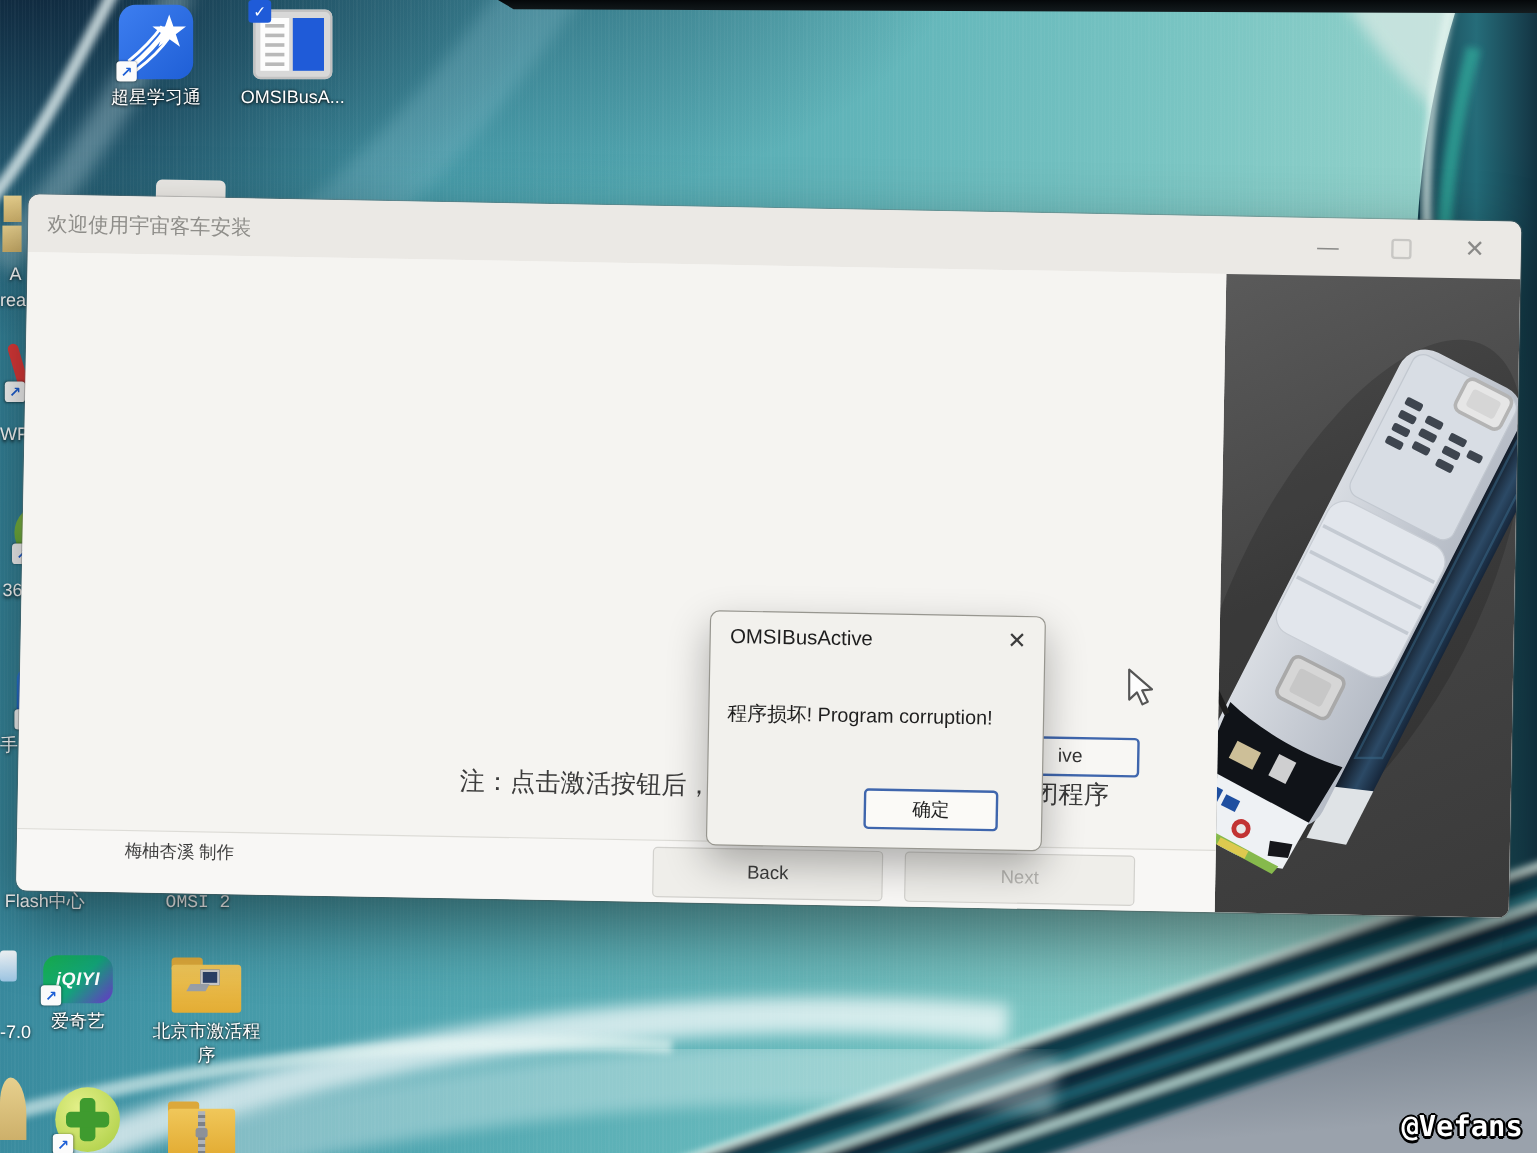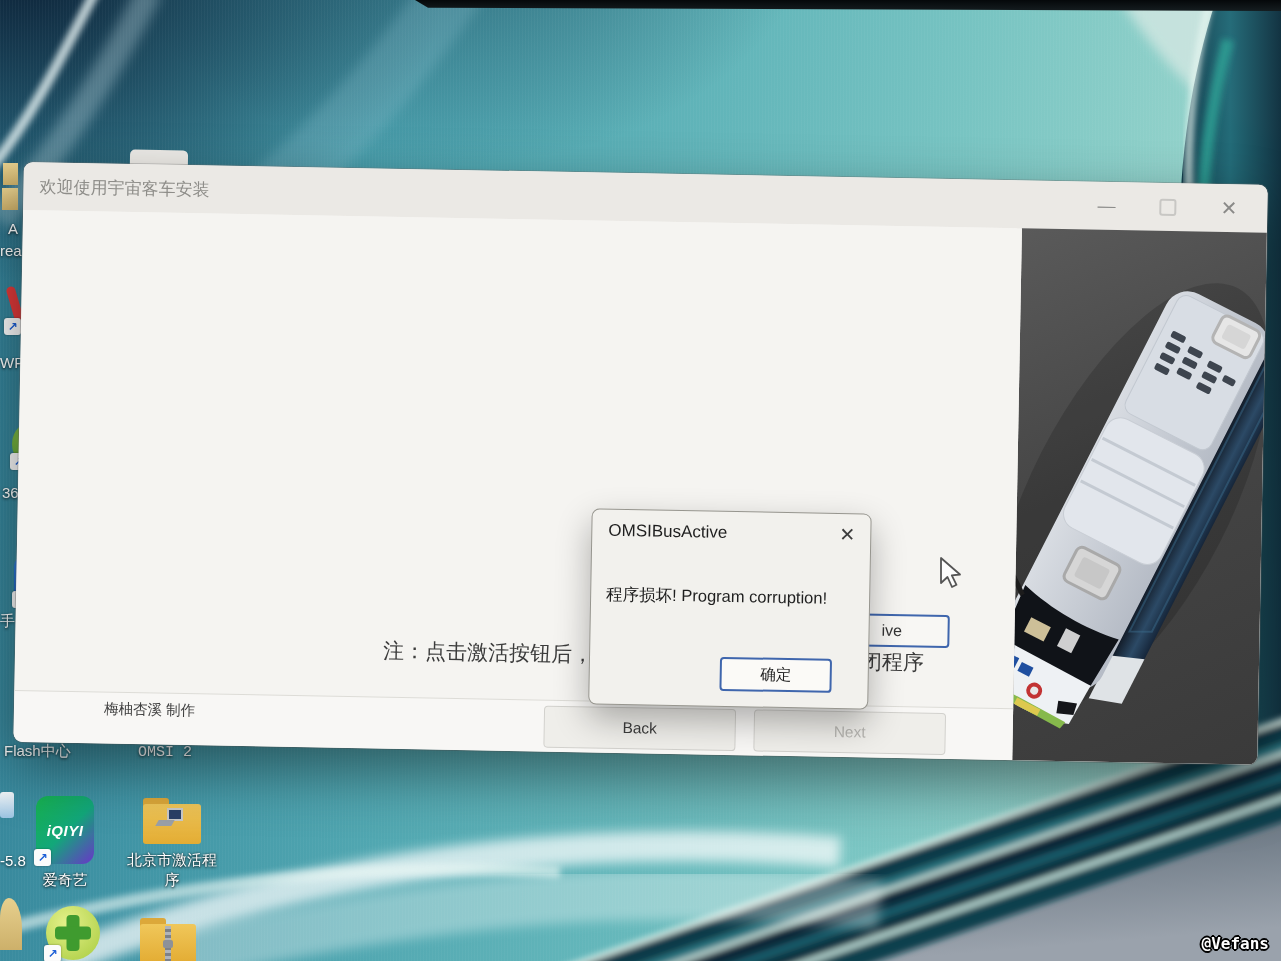--- a/index.html
+++ b/index.html
@@ -39,21 +39,21 @@
   .ic-chaoxing { width:62px; height:62px; border-radius:14px;
     background:linear-gradient(135deg,#3d7ef0,#1f5fd6); }
   .ic-omsibus { width:66px; height:58px; border-radius:6px; background:#d8d8d8;
     box-shadow:inset 0 0 0 2px #c2c2c2; position:relative; }
   .ic-omsibus .page { position:absolute; left:6px; top:7px; width:24px; height:44px; background:#fdfdfd; }
   .ic-omsibus .page i { display:block; height:3px; background:#b9b9b9; margin:5px 4px 0 4px; }
   .ic-omsibus .blue { position:absolute; right:7px; top:7px; width:26px; height:44px; background:#1f5bd8; }
   .ic-omsibus .chk { position:absolute; left:-4px; top:-8px; width:19px; height:19px; background:#1f5bd8;
     border-radius:3px; color:#fff; font-size:13px; font-weight:bold; display:flex; align-items:center; justify-content:center; }
   .ic-omsibus .chk::before { content:"\2713"; }
-  .ic-iqiyi { width:58px; height:68px; border-radius:12px;
+  .ic-iqiyi { width:58px; height:40px; border-radius:12px;
     background:linear-gradient(135deg,#17b24f 0%,#12a77a 52%,#6a35c9 100%);
     display:flex; align-items:center; justify-content:center; }
   .iqiyi-word { color:#fff; font-weight:bold; font-style:italic; font-size:15px; letter-spacing:0.5px; }
   .ic-folder { width:58px; height:46px; position:relative; }
   .ic-folder .tab { position:absolute; left:0; top:0; width:26px; height:10px; background:#dca83a; border-radius:3px 3px 0 0; }
   .ic-folder .body { position:absolute; left:0; top:6px; right:0; bottom:0; background:linear-gradient(#f0c75a,#e3ac33); border-radius:3px; }
   .mini-pc { position:absolute; left:14px; top:10px; width:26px; height:18px; z-index:1; }
   .mini-pc .scr { position:absolute; right:0; top:0; width:16px; height:13px; background:#2a3f66; border:2px solid #c9c9c9; }
   .mini-pc .kb { position:absolute; left:0; bottom:0; width:16px; height:6px; background:#9aa0a8; transform:skewX(-30deg); }
   .zip { position:absolute; left:50%; top:8px; width:6px; bottom:0; transform:translateX(-50%);
@@ -116,21 +116,21 @@
     box-shadow:0 14px 34px rgba(0,0,0,0.30); }
   .dialog-title { position:absolute; left:16px; top:11px; font-size:17px; color:#1e1e1e; }
   .dialog-close { position:absolute; right:15px; top:9px; font-size:19px; color:#3c3c3c; }
   .dialog-msg { position:absolute; left:15px; top:74px; font-size:16.5px; color:#1f1f1f; }
   .dialog-ok { position:absolute; right:36px; bottom:15px; width:112px; height:34px;
     background:#fbfaf7; border:2px solid #3f66ad; border-radius:4px; font-size:15.5px; color:#1f1f1f;
     display:flex; align-items:center; justify-content:center; }
 
   .cursor { position:absolute; left:938px; top:556px; z-index:95; }
   .watermark { position:absolute; right:12px; bottom:8px; z-index:96;
-    font-family:"DejaVu Sans Mono",monospace; font-weight:bold; font-size:16px; color:#fff;
+    font-family:"DejaVu Sans Mono",monospace; font-weight:bold; font-size:24px; color:#fff;
     text-shadow:2px 0 #000,-2px 0 #000,0 2px #000,0 -2px #000,1px 1px #000,-1px -1px #000,1px -1px #000,-1px 1px #000; }
 </style>
 </head>
 <body>
 
 <div id="stage">
 
   <div class="bg"></div>
 
   <svg class="wall" width="1281" height="961" viewBox="0 0 1281 961">
@@ -171,21 +171,51 @@
     <path d="M0,930 C200,878 380,862 560,872" stroke="#eef9f6" stroke-width="12" fill="none" opacity="0.6" filter="url(#b3)"></path>
     <path d="M160,961 C420,900 640,880 880,905" stroke="#f6fcfa" stroke-width="50" fill="none" opacity="0.35" filter="url(#b6)"></path>
     <path d="M96,-10 C60,60 30,120 -10,170" stroke="#e8f4f4" stroke-width="10" fill="none" opacity="0.8" filter="url(#b3)"></path>
     <path d="M150,-10 C110,70 60,150 0,220" stroke="#bcd8e0" stroke-width="26" fill="none" opacity="0.35" filter="url(#b6)"></path>
     <path d="M460,-20 C380,100 260,230 80,330" stroke="#9fcfdc" stroke-width="60" fill="none" opacity="0.22" filter="url(#b6)"></path>
   </svg>
 
   <div class="bezel"></div>
 
 
-
+  <div class="dicon" style="left:86px; top:4px; width:88px;">
+    <span class="iconbox">
+      <span class="ic-chaoxing" style="display:block;">
+        <svg width="62" height="62" viewBox="0 0 62 62">
+          <polygon points="42,8 45.5,18 56,18 47.5,24.5 51,35 42,28.5 33,35 36.5,24.5 28,18 38.5,18" fill="#fff"></polygon>
+          <path d="M10,52 C22,42 32,32 40,20" stroke="#fff" stroke-width="4" fill="none"></path>
+          <path d="M14,55 C26,46 36,36 43,26" stroke="#fff" stroke-width="2.5" fill="none"></path>
+          <path d="M8,47 C19,38 28,29 36,18" stroke="#fff" stroke-width="2.5" fill="none"></path>
+        </svg>
+      </span>
+      <span class="shortcut"></span>
+    </span>
+    <span class="dlabel">超星学习通</span>
+  </div>
+
+  <div class="dicon" style="left:196px; top:8px; width:96px;">
+    <span class="iconbox">
+      <span class="ic-omsibus" style="display:block;">
+        <span class="page">
+            <i></i>
+            <i></i>
+            <i></i>
+            <i></i>
+            <i></i>
+          </span>
+        <span class="blue"></span>
+        <span class="chk"></span>
+      </span>
+    </span>
+    <span class="dlabel">OMSIBusA...</span>
+  </div>
 
   <span class="freelabel" style="left:8px; top:220px;">A</span>
   <span class="freelabel" style="left:0px; top:242px;">rea</span>
 
   <div class="frag-yellow" style="left:3px; top:163px; width:15px; height:22px;"></div>
   <div class="frag-yellow" style="left:2px; top:188px; width:16px; height:22px;"></div>
 
   <div class="dicon" style="left:6px; top:283px;">
     <span class="iconbox">
       <span class="ic-wps" style="display:block;">
@@ -220,21 +250,21 @@
   <div class="dicon" style="left:20px; top:678px;">
     <span class="iconbox">
       <span class="ic-flash" style="display:block;"></span>
       <span class="shortcut"></span>
     </span>
   </div>
   <span class="freelabel" style="left:4px; top:742px;">Flash中心</span>
   <span class="freelabel" style="left:138px; top:744px;font-family:Liberation Mono, monospace;">OMSI 2</span>
 
   <div class="frag-white" style="left:0px; top:792px; width:14px; height:26px;"></div>
-  <span class="freelabel" style="left:0px; top:852px;">-5.8</span>
+  <span class="freelabel" style="left:0px; top:852px;">-7.0</span>
 
   <div class="dicon" style="left:36px; top:796px;">
     <span class="iconbox">
       <span class="ic-iqiyi">
         <span class="iqiyi-word">iQIYI</span>
       </span>
       <span class="shortcut"></span>
     </span>
     <span class="dlabel">爱奇艺</span>
   </div>

